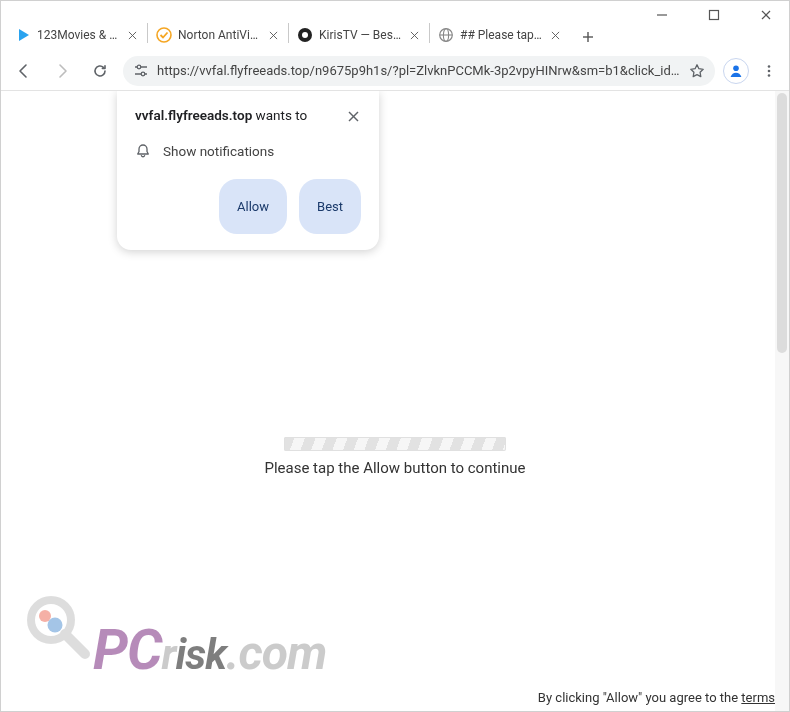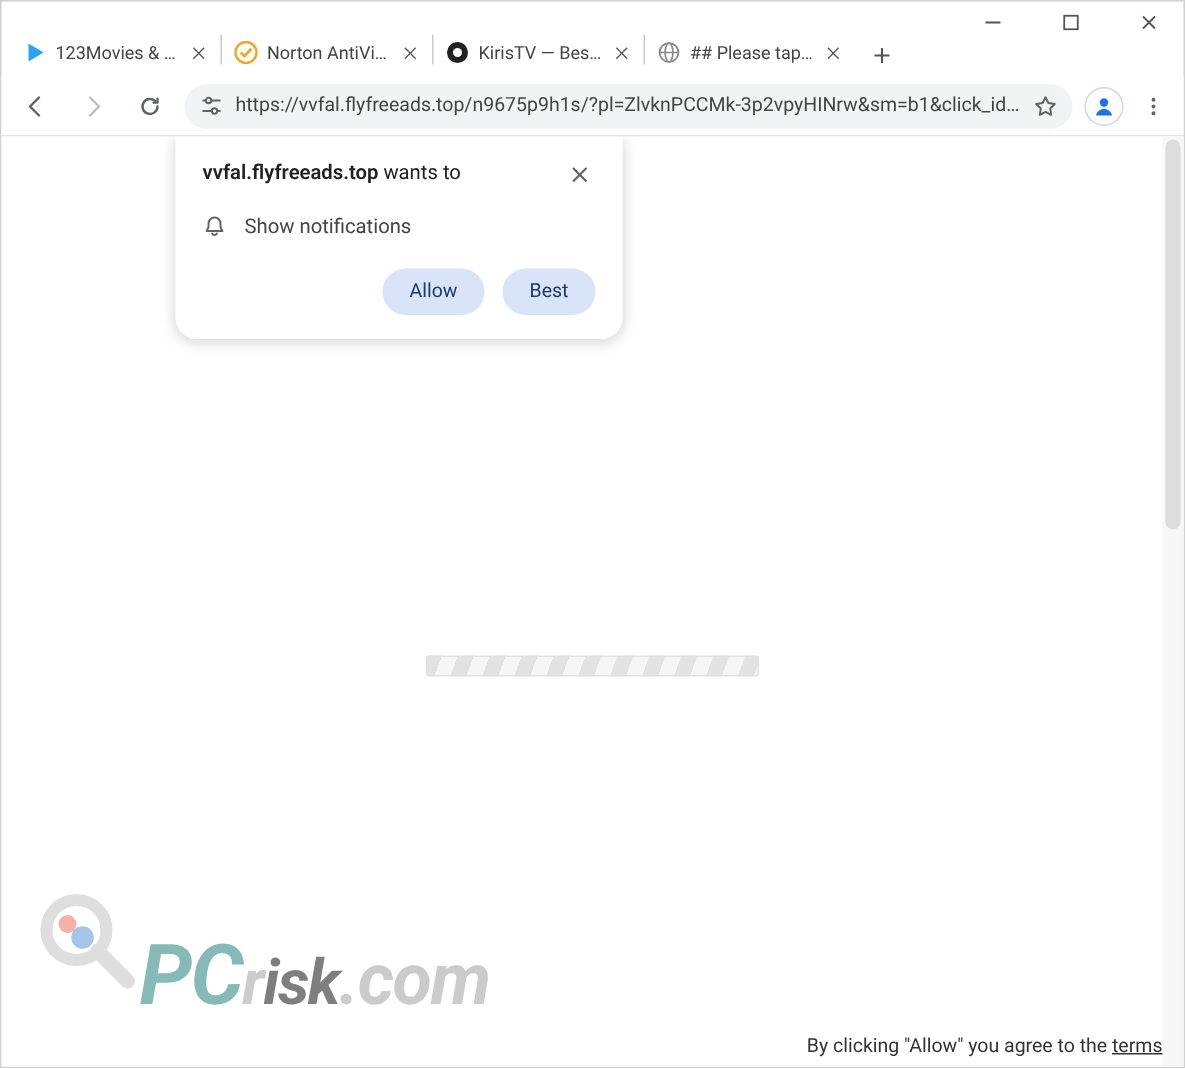--- a/index.html
+++ b/index.html
@@ -36,41 +36,41 @@
 .omnibox .tune, .omnibox .star { width:16px;height:16px;color:#5f6368;flex-shrink:0; }
 .profile { width:26px;height:26px;border-radius:50%;border:1px solid #c9d6ef;display:flex;align-items:center;justify-content:center;color:#1a73e8; }
 .profile svg{width:16px;height:16px;}
 .kebab { width:24px;height:30px;display:flex;align-items:center;justify-content:center;color:#5f6368; }
 .kebab svg{width:14px;height:14px;}
 
 
 .viewport { flex:1; position:relative; background:#fff; overflow:hidden; }
 
 
-.perm-popup { position:absolute; left:116px; top:0; width:298px; background:#fff; border-radius:0 0 14px 14px; box-shadow:0 2px 10px rgba(0,0,0,.18); padding:16px 18px 16px 18px; z-index:10; }
+.perm-popup { position:absolute; left:116px; top:0; width:262px; background:#fff; border-radius:0 0 14px 14px; box-shadow:0 2px 10px rgba(0,0,0,.18); padding:16px 18px 16px 18px; z-index:10;text-align:center; }
 .perm-head { display:flex; justify-content:space-between; align-items:flex-start; }
 .perm-head .text { font-size:13.5px; color:#202124; }
 .perm-head .text .site { font-weight:600; }
 .perm-head .x { width:16px;height:16px;color:#5f6368;flex-shrink:0; }
 .perm-head .x svg{width:11px;height:11px;}
 .perm-row { display:flex; align-items:center; gap:12px; margin-top:20px; color:#444; font-size:13.5px; }
 .perm-row .bell{width:16px;height:16px;color:#5f6368;}
 .perm-actions { display:flex; justify-content:flex-end; gap:12px; margin-top:20px; }
-.perm-actions .pill { background:#d9e4f8; color:#1b3a6b; font-size:13px; padding:8px 18px; border-radius:18px; }
+.perm-actions .pill { background:#d9e4f8; color:#1b3a6b; font-size:13px; padding:20px 18px; border-radius:18px; }
 
 
 .progressbar { position:absolute; left:50%; top:346px; transform:translateX(-50%); width:222px; height:14px; border-radius:2px;
   background: repeating-linear-gradient(110deg,#e2e2e2 0 10px,#f6f6f6 10px 20px); box-shadow: inset 0 0 0 1px #e0e0e0; }
 .pagecaption { position:absolute; left:50%; top:368px; transform:translateX(-50%); font-size:15px; color:#333; }
 
 
 .watermark { position:absolute; left:20px; bottom:28px; display:flex; align-items:center; opacity:0.5; }
 .watermark .mag { width:72px;height:72px; }
 .watermark .txt { font-family: Arial, sans-serif; font-size:56px; font-style:italic; font-weight:700; letter-spacing:-1px; display:flex; align-items:baseline; }
-.watermark .pc { color:#0f766e;margin-top:44px; }
+.watermark .pc { color:#701a75;margin-top:44px; }
 .watermark .r  { color:#999; font-size:42px; }
 .watermark .isk{ color:#000000; font-size:42px; }
 .watermark .com{ color:#999; font-size:48px; }
 
 
 .footline { position:absolute; right:14px; bottom:6px; font-size:13px; color:#333; }
 .footline .u { text-decoration: underline; text-align: center; }
 
 
 .fake-scroll { position:absolute; right:0; top:0; width:14px; height:100%; background:#f7f7f7; }
@@ -238,20 +238,21 @@
             </svg></span>
         <span>Show notifications</span>
       </div>
       <div class="perm-actions">
         <div class="pill">Allow</div>
         <div class="pill">Best</div>
       </div>
     </div>
 
     <div class="progressbar"></div>
+    <div class="pagecaption">Please tap the Allow button to continue</div>
 
     <div class="watermark">
       <svg class="mag" viewBox="0 0 72 72">
         <circle cx="30" cy="28" r="20" fill="none" stroke="#bdbdbd" stroke-width="8"></circle>
         <line x1="44" y1="42" x2="64" y2="62" stroke="#bdbdbd" stroke-width="10" stroke-linecap="round"></line>
         <circle cx="24" cy="24" r="6" fill="#e7452f" opacity="0.85"></circle>
         <circle cx="34" cy="33" r="7.5" fill="#2a78c7" opacity="0.85"></circle>
       </svg>
       <span class="txt">
         <span class="pc">PC</span>

